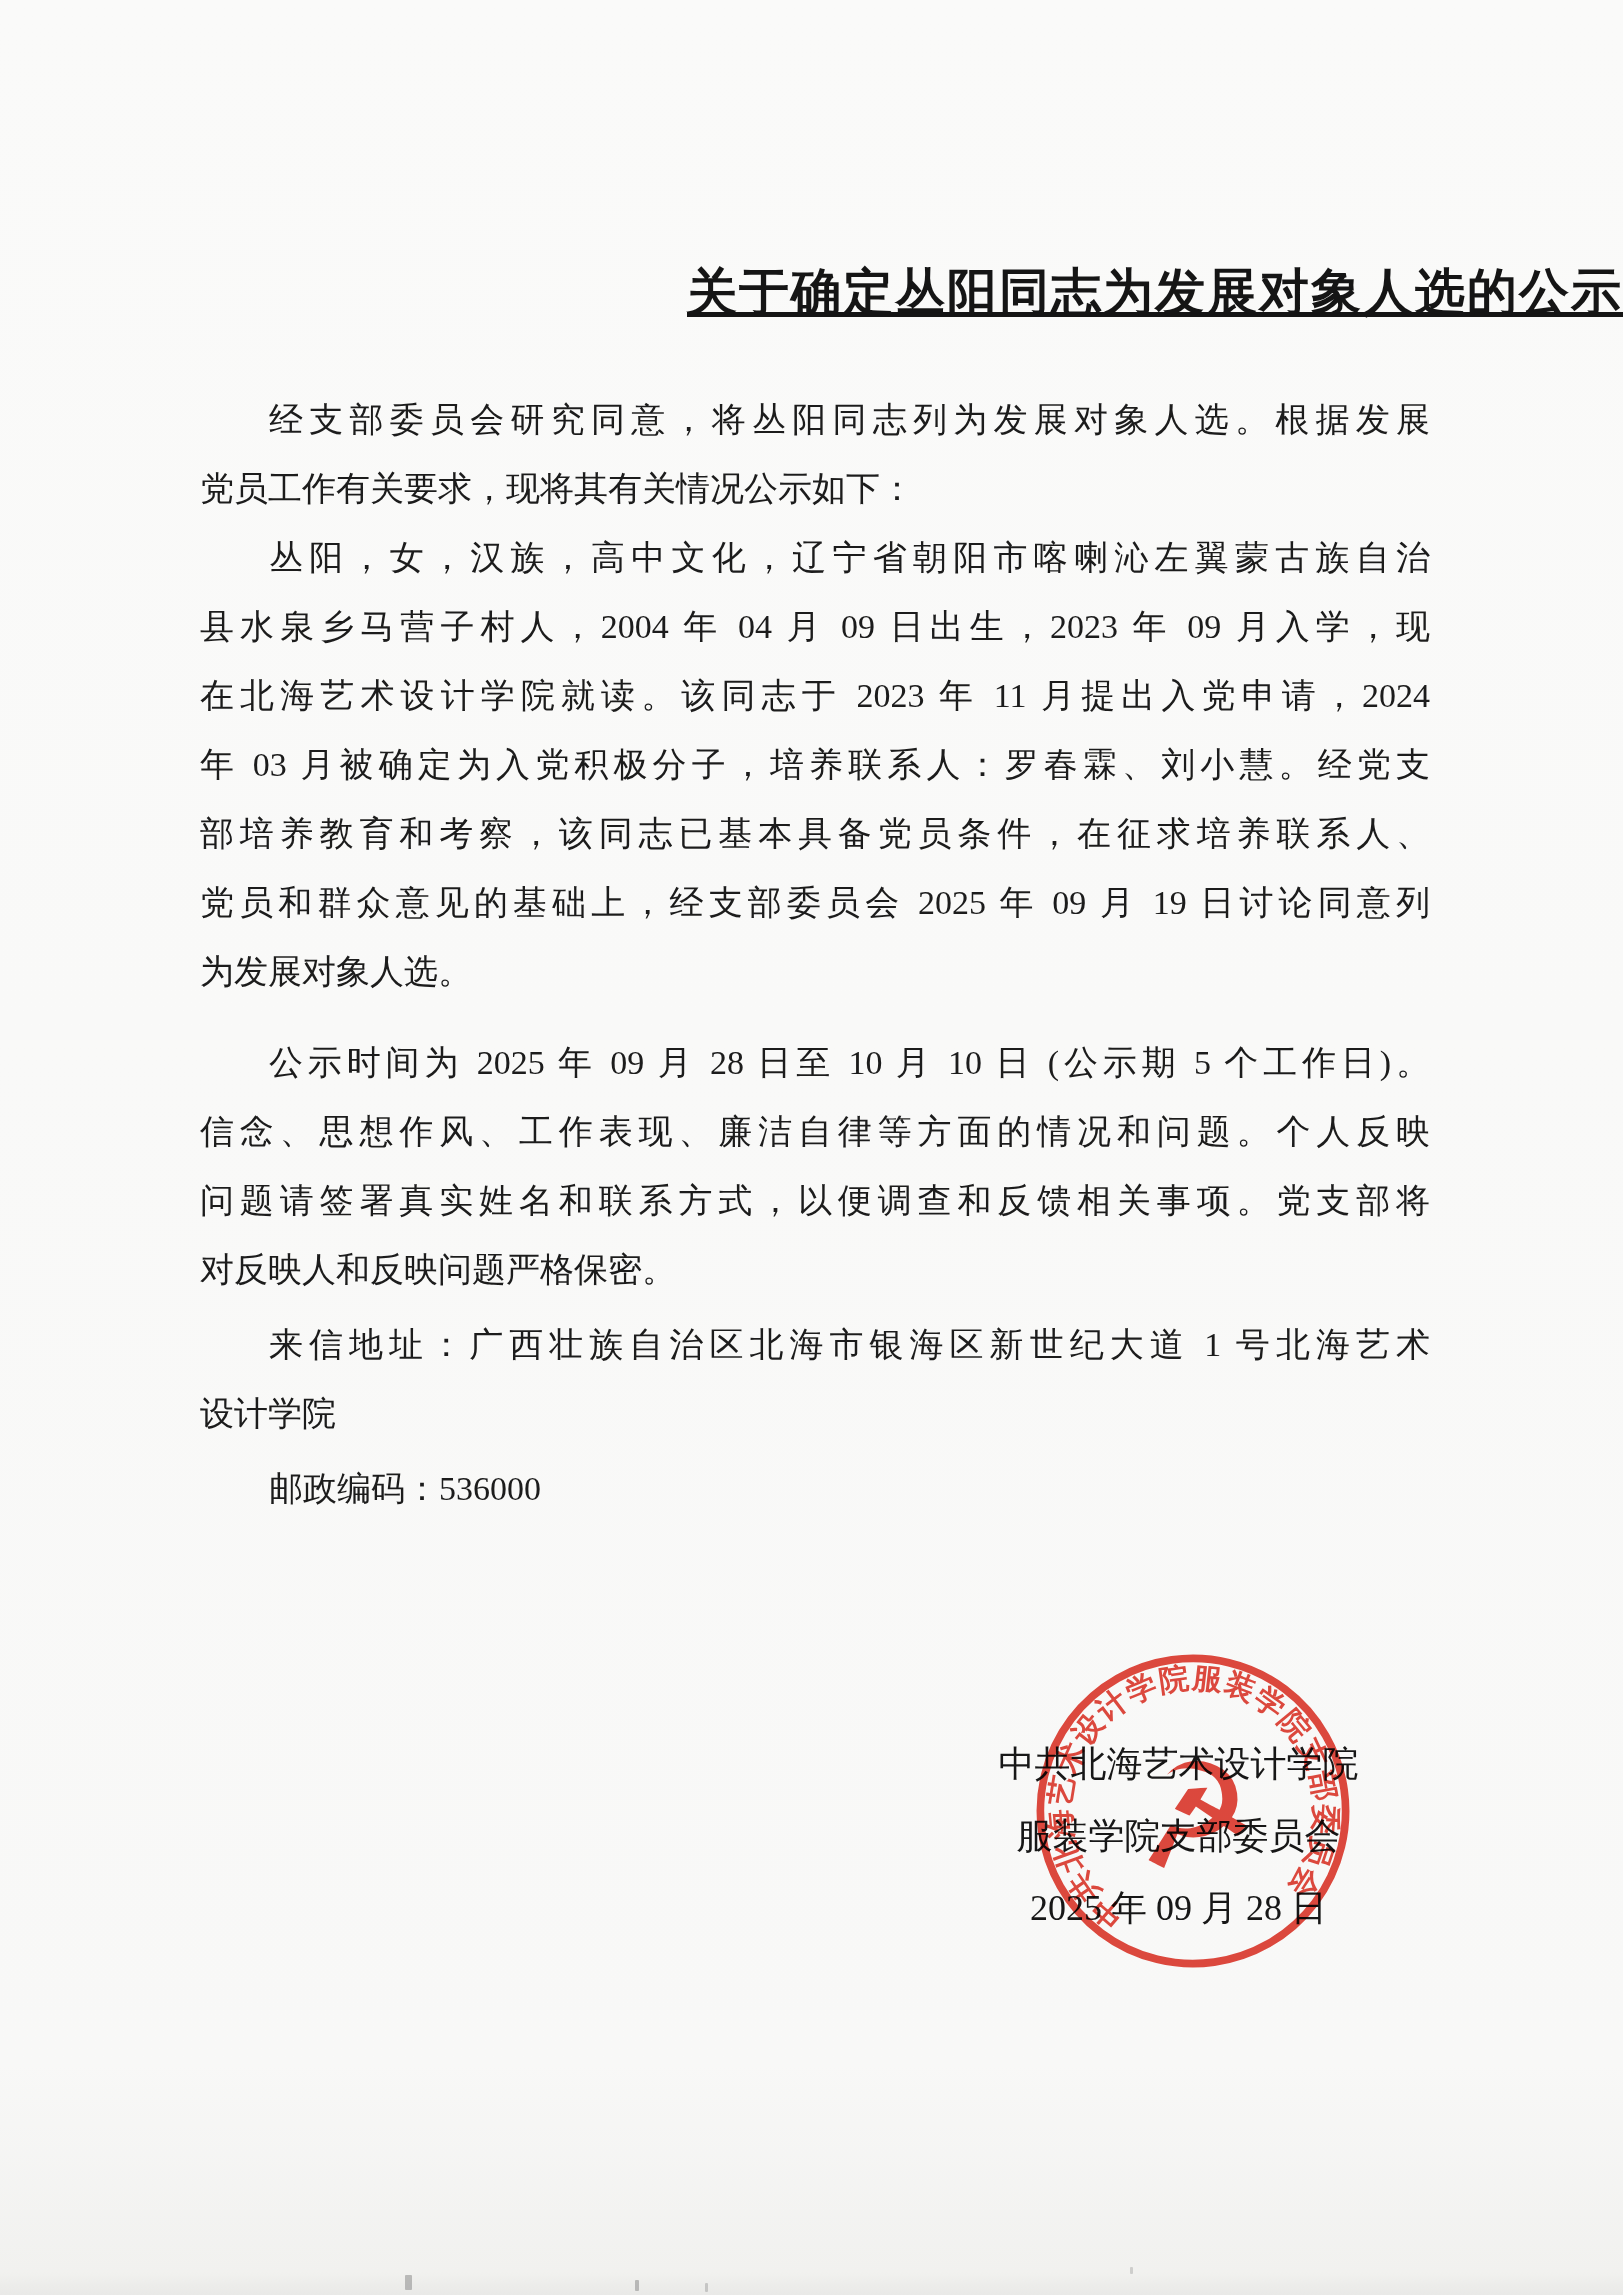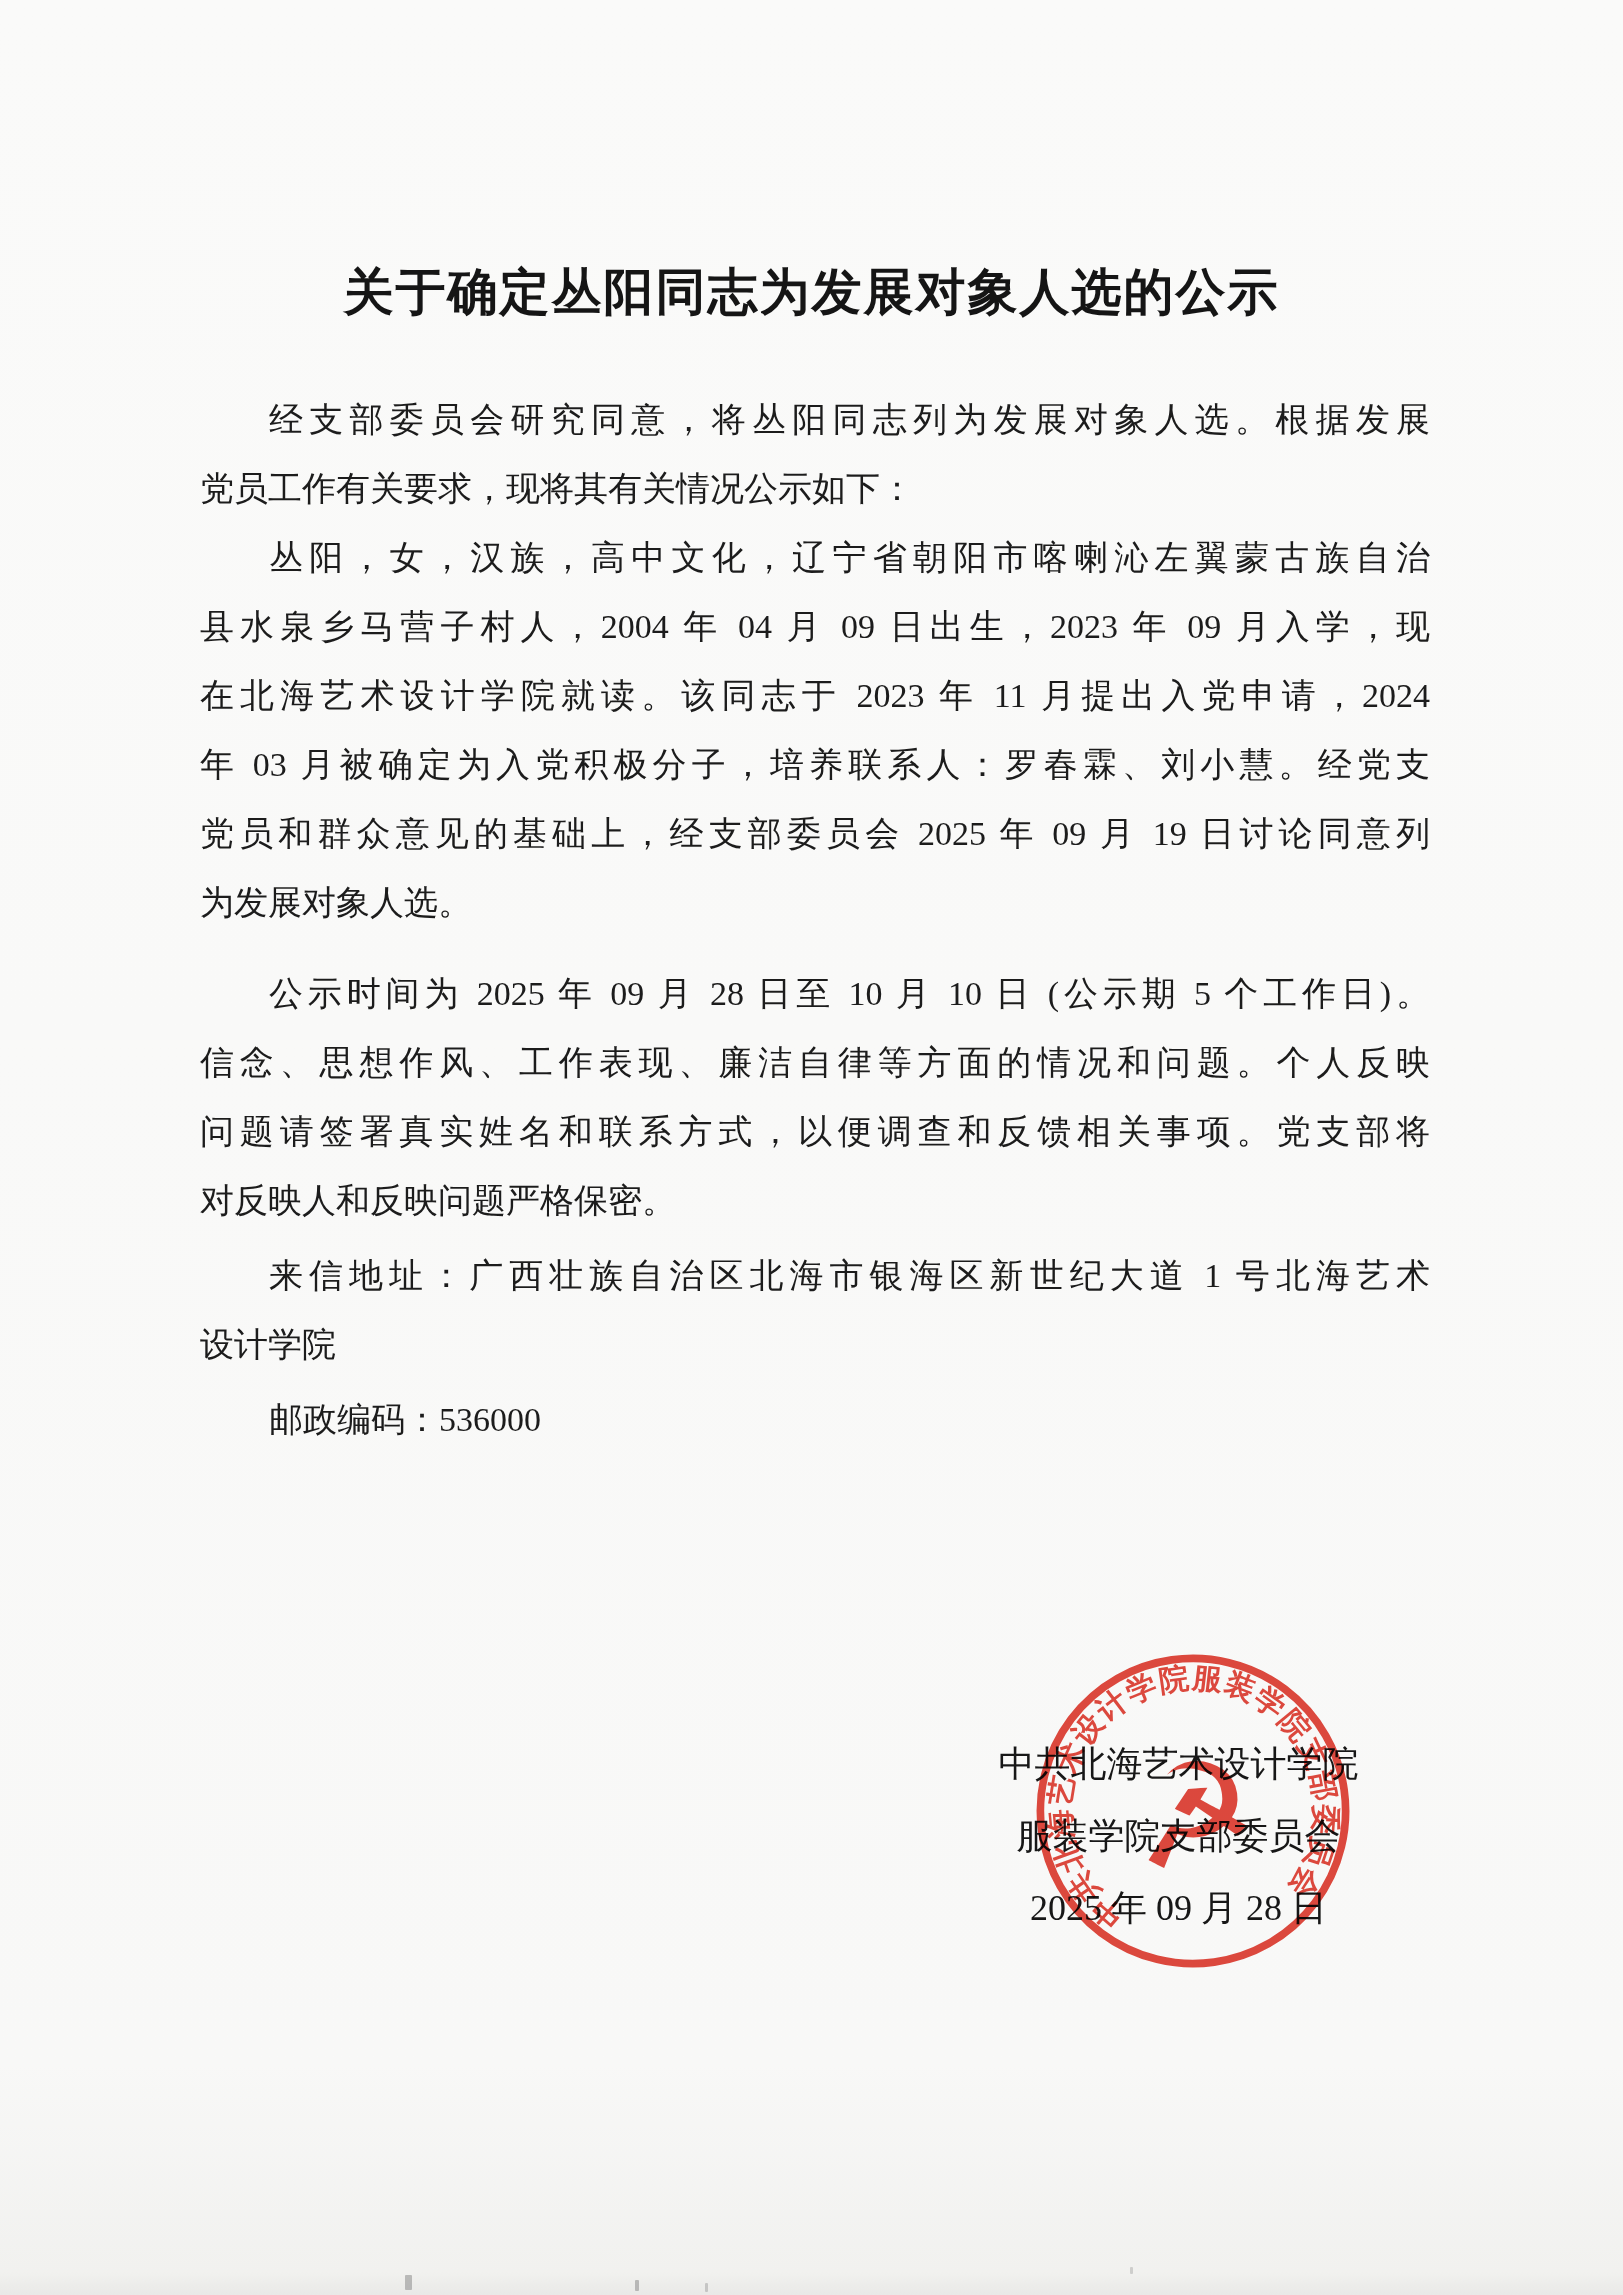--- a/index.html
+++ b/index.html
@@ -11,25 +11,26 @@
     overflow:hidden;
   }
   .page{
     position:relative;
     width:1623px;height:2295px;
     background:linear-gradient(180deg,#fafaf9 0%,#f8f8f7 90%,#f1f1ef 99%,#e9e9e7 100%);
   }
   .title{
     position:absolute;
     left:0;top:259px;width:1623px;
-    text-align:center;
+    text-align:right;
     font-size:50px;
     font-weight:bold;
     letter-spacing:2px;
     color:#151515;
+    text-decoration:underline;
   }
   .body-text{
     position:absolute;
     left:200px;top:385px;
     width:1230px;
     font-size:34px;
     line-height:69px;
     color:#1c1c1c;
   }
   .line{white-space:nowrap;}
@@ -72,20 +73,21 @@
 
   <div class="title">关于确定丛阳同志为发展对象人选的公示</div>
 
   <div class="body-text">
     <div class="line ind fill">经支部委员会研究同意，将丛阳同志列为发展对象人选。根据发展</div>
     <div class="line">党员工作有关要求，现将其有关情况公示如下：</div>
     <div class="line ind fill">丛阳，女，汉族，高中文化，辽宁省朝阳市喀喇沁左翼蒙古族自治</div>
     <div class="line fill">县水泉乡马营子村人，2004 年 04 月 09 日出生，2023 年 09 月入学，现</div>
     <div class="line fill">在北海艺术设计学院就读。该同志于 2023 年 11 月提出入党申请，2024</div>
     <div class="line fill">年 03 月被确定为入党积极分子，培养联系人：罗春霖、刘小慧。经党支</div>
+    <div class="line fill">部培养教育和考察，该同志已基本具备党员条件，在征求培养联系人、</div>
     <div class="line fill">党员和群众意见的基础上，经支部委员会 2025 年 09 月 19 日讨论同意列</div>
     <div class="line">为发展对象人选。</div>
     <div class="line ind fill gap-lg">公示时间为 2025 年 09 月 28 日至 10 月 10 日 (公示期 5 个工作日)。</div>
     <div class="line fill">信念、思想作风、工作表现、廉洁自律等方面的情况和问题。个人反映</div>
     <div class="line fill">问题请签署真实姓名和联系方式，以便调查和反馈相关事项。党支部将</div>
     <div class="line">对反映人和反映问题严格保密。</div>
     <div class="line ind fill gap-sm">来信地址：广西壮族自治区北海市银海区新世纪大道 1 号北海艺术</div>
     <div class="line">设计学院</div>
     <div class="line ind gap-sm">邮政编码：536000</div>
   </div>

